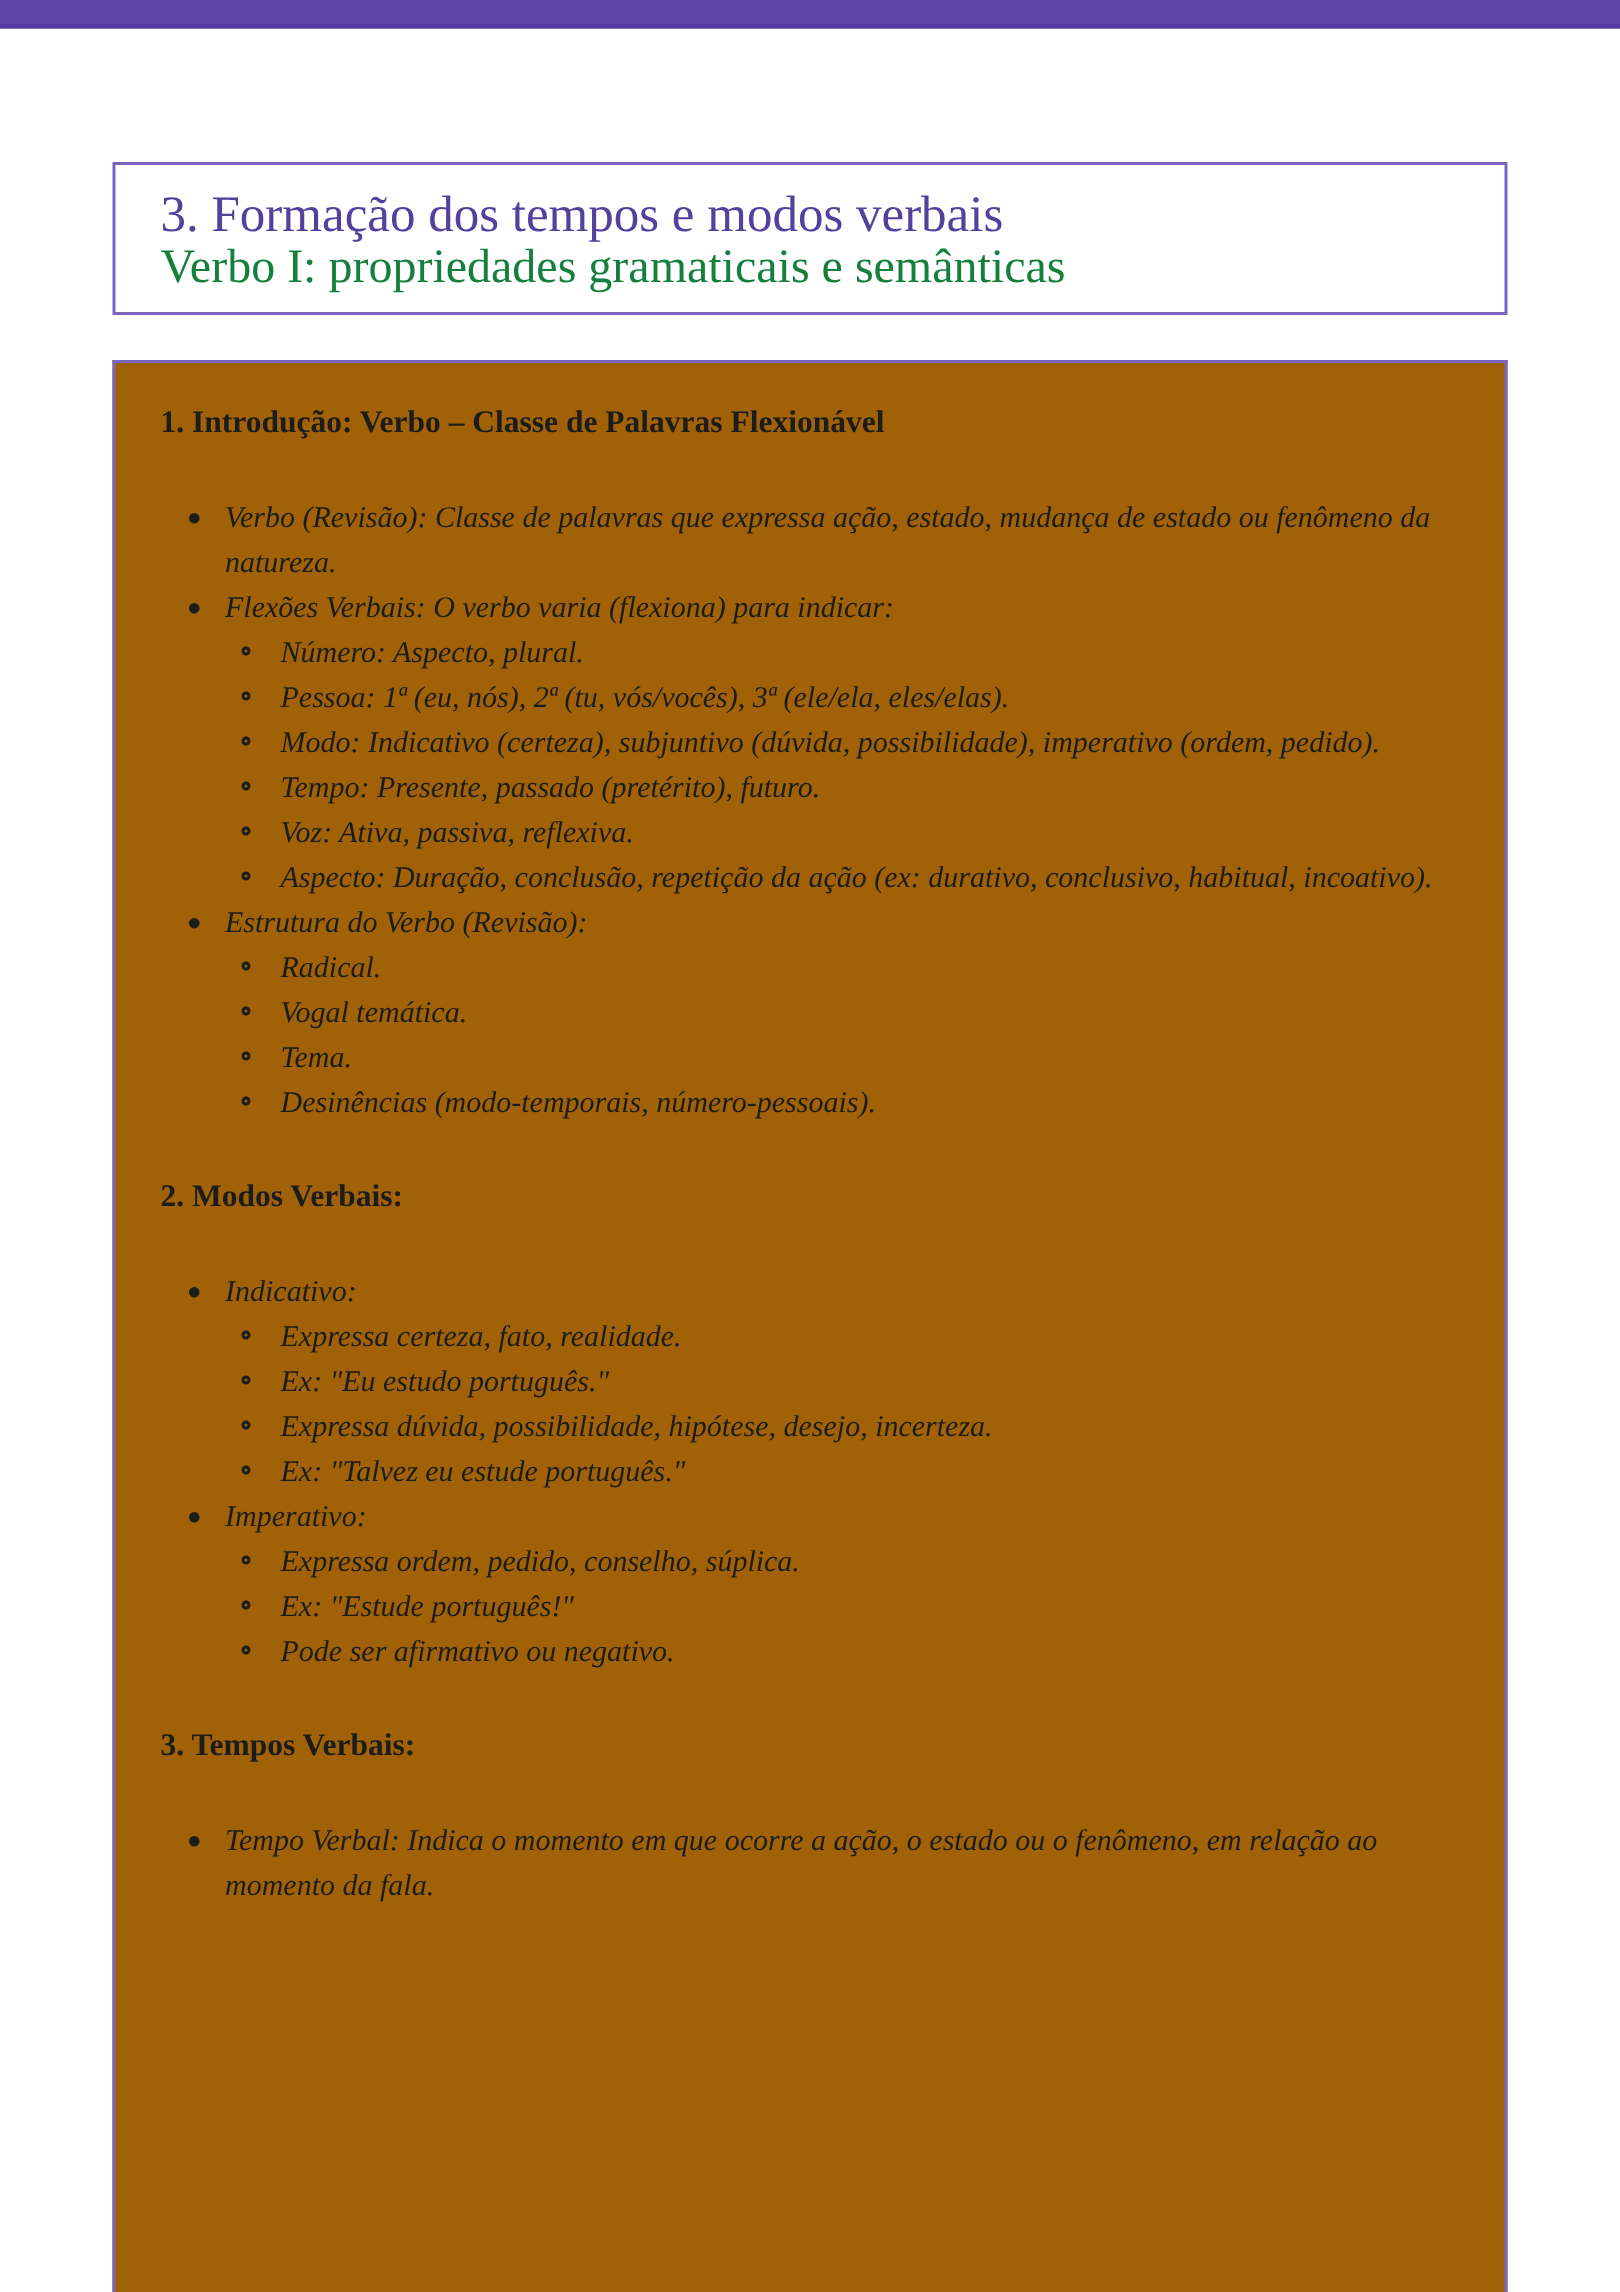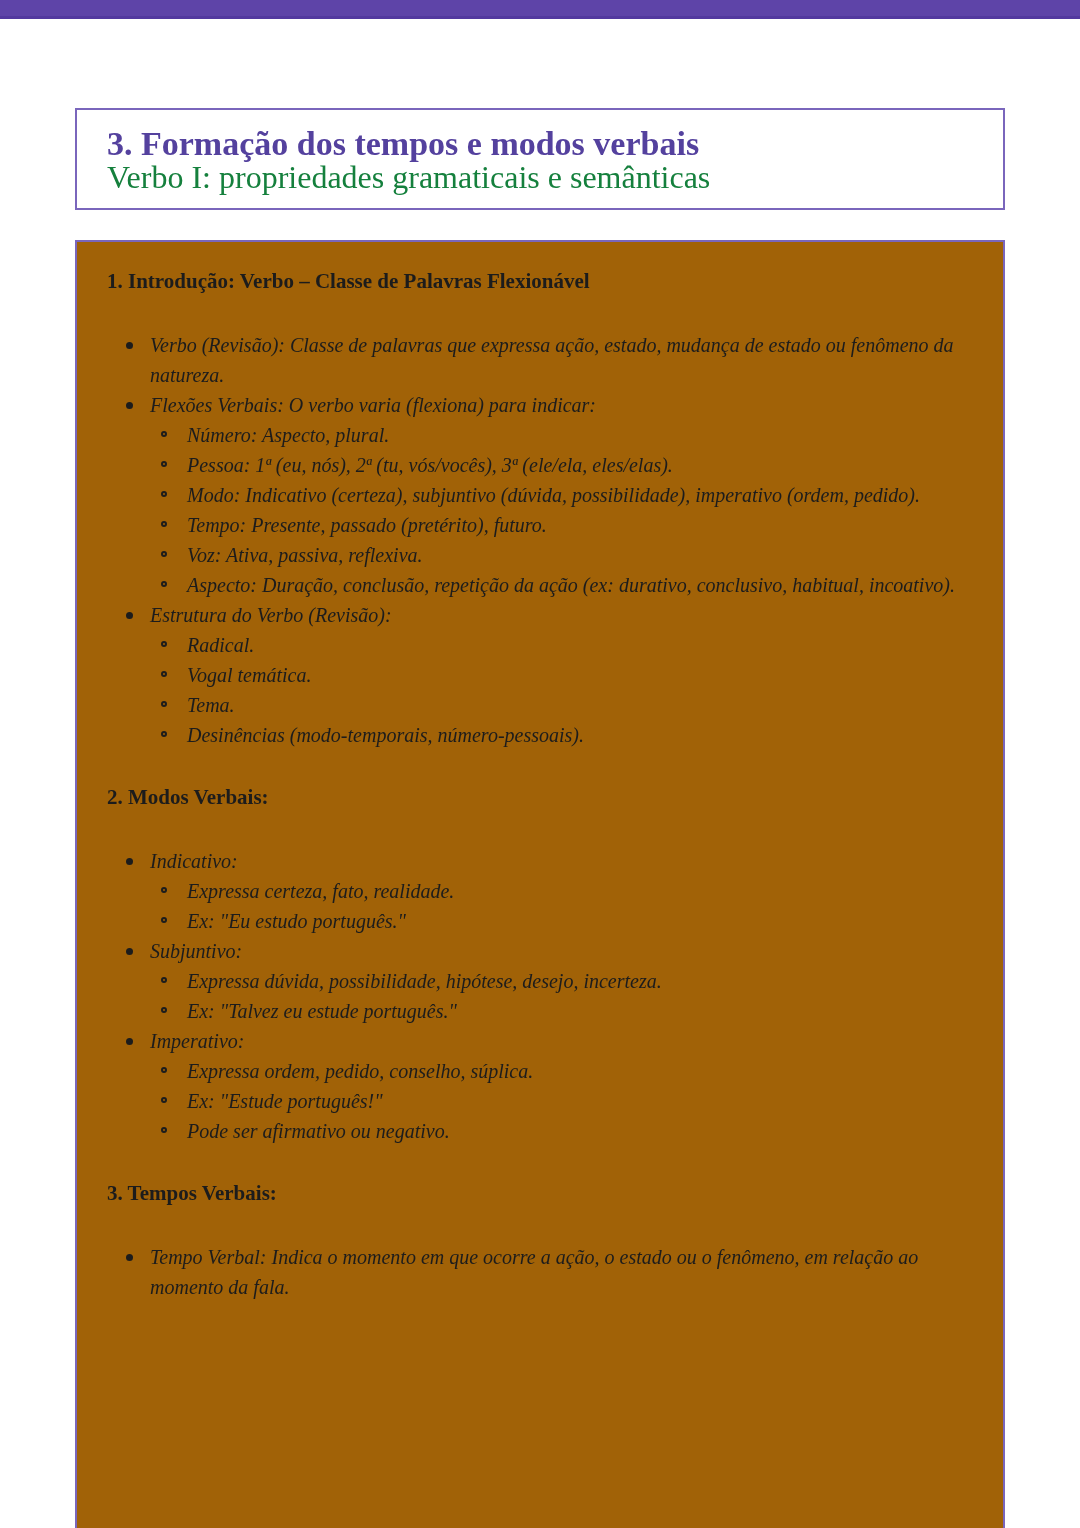--- a/index.html
+++ b/index.html
@@ -29,21 +29,21 @@
     left: 75px; top: 108px;
     width: 930px; height: 102px;
     border: 2px solid var(--border);
     padding: 15px 30px 0 30px;
     background: #ffffff;
   }
   .doc-title {
     margin: 0;
     font-size: 34px;
     line-height: 38px;
-    font-weight: bold;
+    font-weight: normal;
     color: var(--title);
   }
   .doc-subtitle {
     margin: 0;
     font-size: 32px;
     line-height: 29px;
     font-weight: normal;
     color: #15803d;
   }
   .content-box {
@@ -113,21 +113,20 @@
       <div class="li level-2"><span class="bullet-circle"></span><span>Radical.</span></div>
       <div class="li level-2"><span class="bullet-circle"></span><span>Vogal temática.</span></div>
       <div class="li level-2"><span class="bullet-circle"></span><span>Tema.</span></div>
       <div class="li level-2"><span class="bullet-circle"></span><span>Desinências (modo-temporais, número-pessoais).</span></div>
     </div>
     <div class="section-heading">2. Modos Verbais:</div>
     <div class="list">
       <div class="li level-1"><span class="bullet-dot"></span><span>Indicativo:</span></div>
       <div class="li level-2"><span class="bullet-circle"></span><span>Expressa certeza, fato, realidade.</span></div>
       <div class="li level-2"><span class="bullet-circle"></span><span>Ex: "Eu estudo português."</span></div>
-      <div class="li level-1"><span class="bullet-dot"></span><span>Subjuntivo:</span></div>
       <div class="li level-2"><span class="bullet-circle"></span><span>Expressa dúvida, possibilidade, hipótese, desejo, incerteza.</span></div>
       <div class="li level-2"><span class="bullet-circle"></span><span>Ex: "Talvez eu estude português."</span></div>
       <div class="li level-1"><span class="bullet-dot"></span><span>Imperativo:</span></div>
       <div class="li level-2"><span class="bullet-circle"></span><span>Expressa ordem, pedido, conselho, súplica.</span></div>
       <div class="li level-2"><span class="bullet-circle"></span><span>Ex: "Estude português!"</span></div>
       <div class="li level-2"><span class="bullet-circle"></span><span>Pode ser afirmativo ou negativo.</span></div>
     </div>
     <div class="section-heading">3. Tempos Verbais:</div>
     <div class="list">
       <div class="li level-1"><span class="bullet-dot"></span><span>Tempo Verbal: Indica o momento em que ocorre a ação, o estado ou o fenômeno, em relação ao momento da fala.</span></div>

